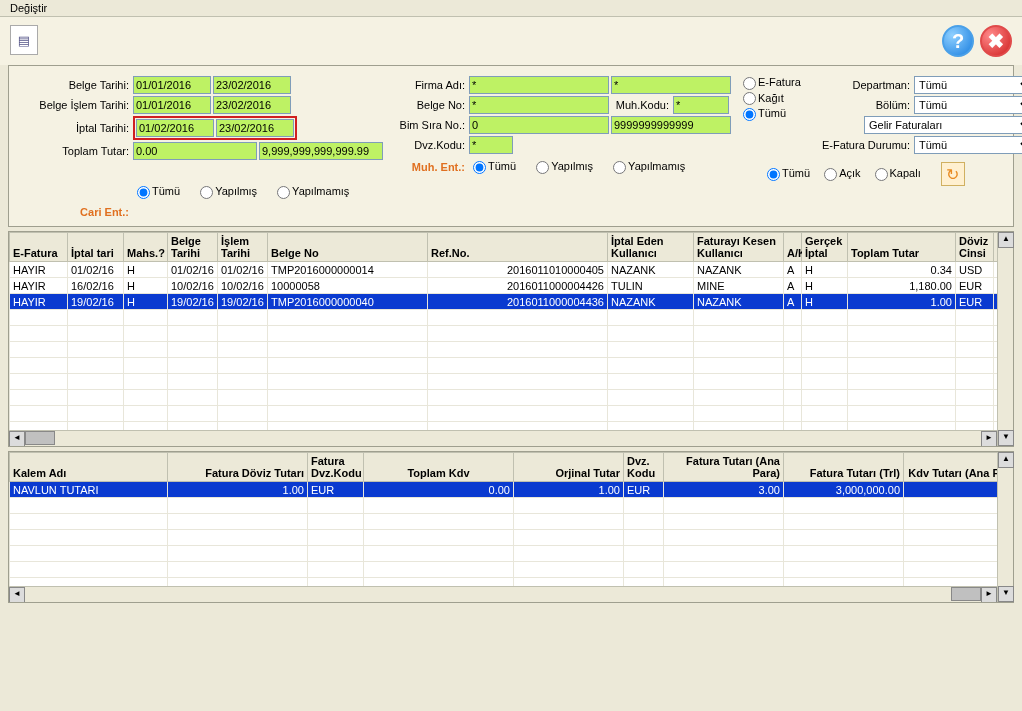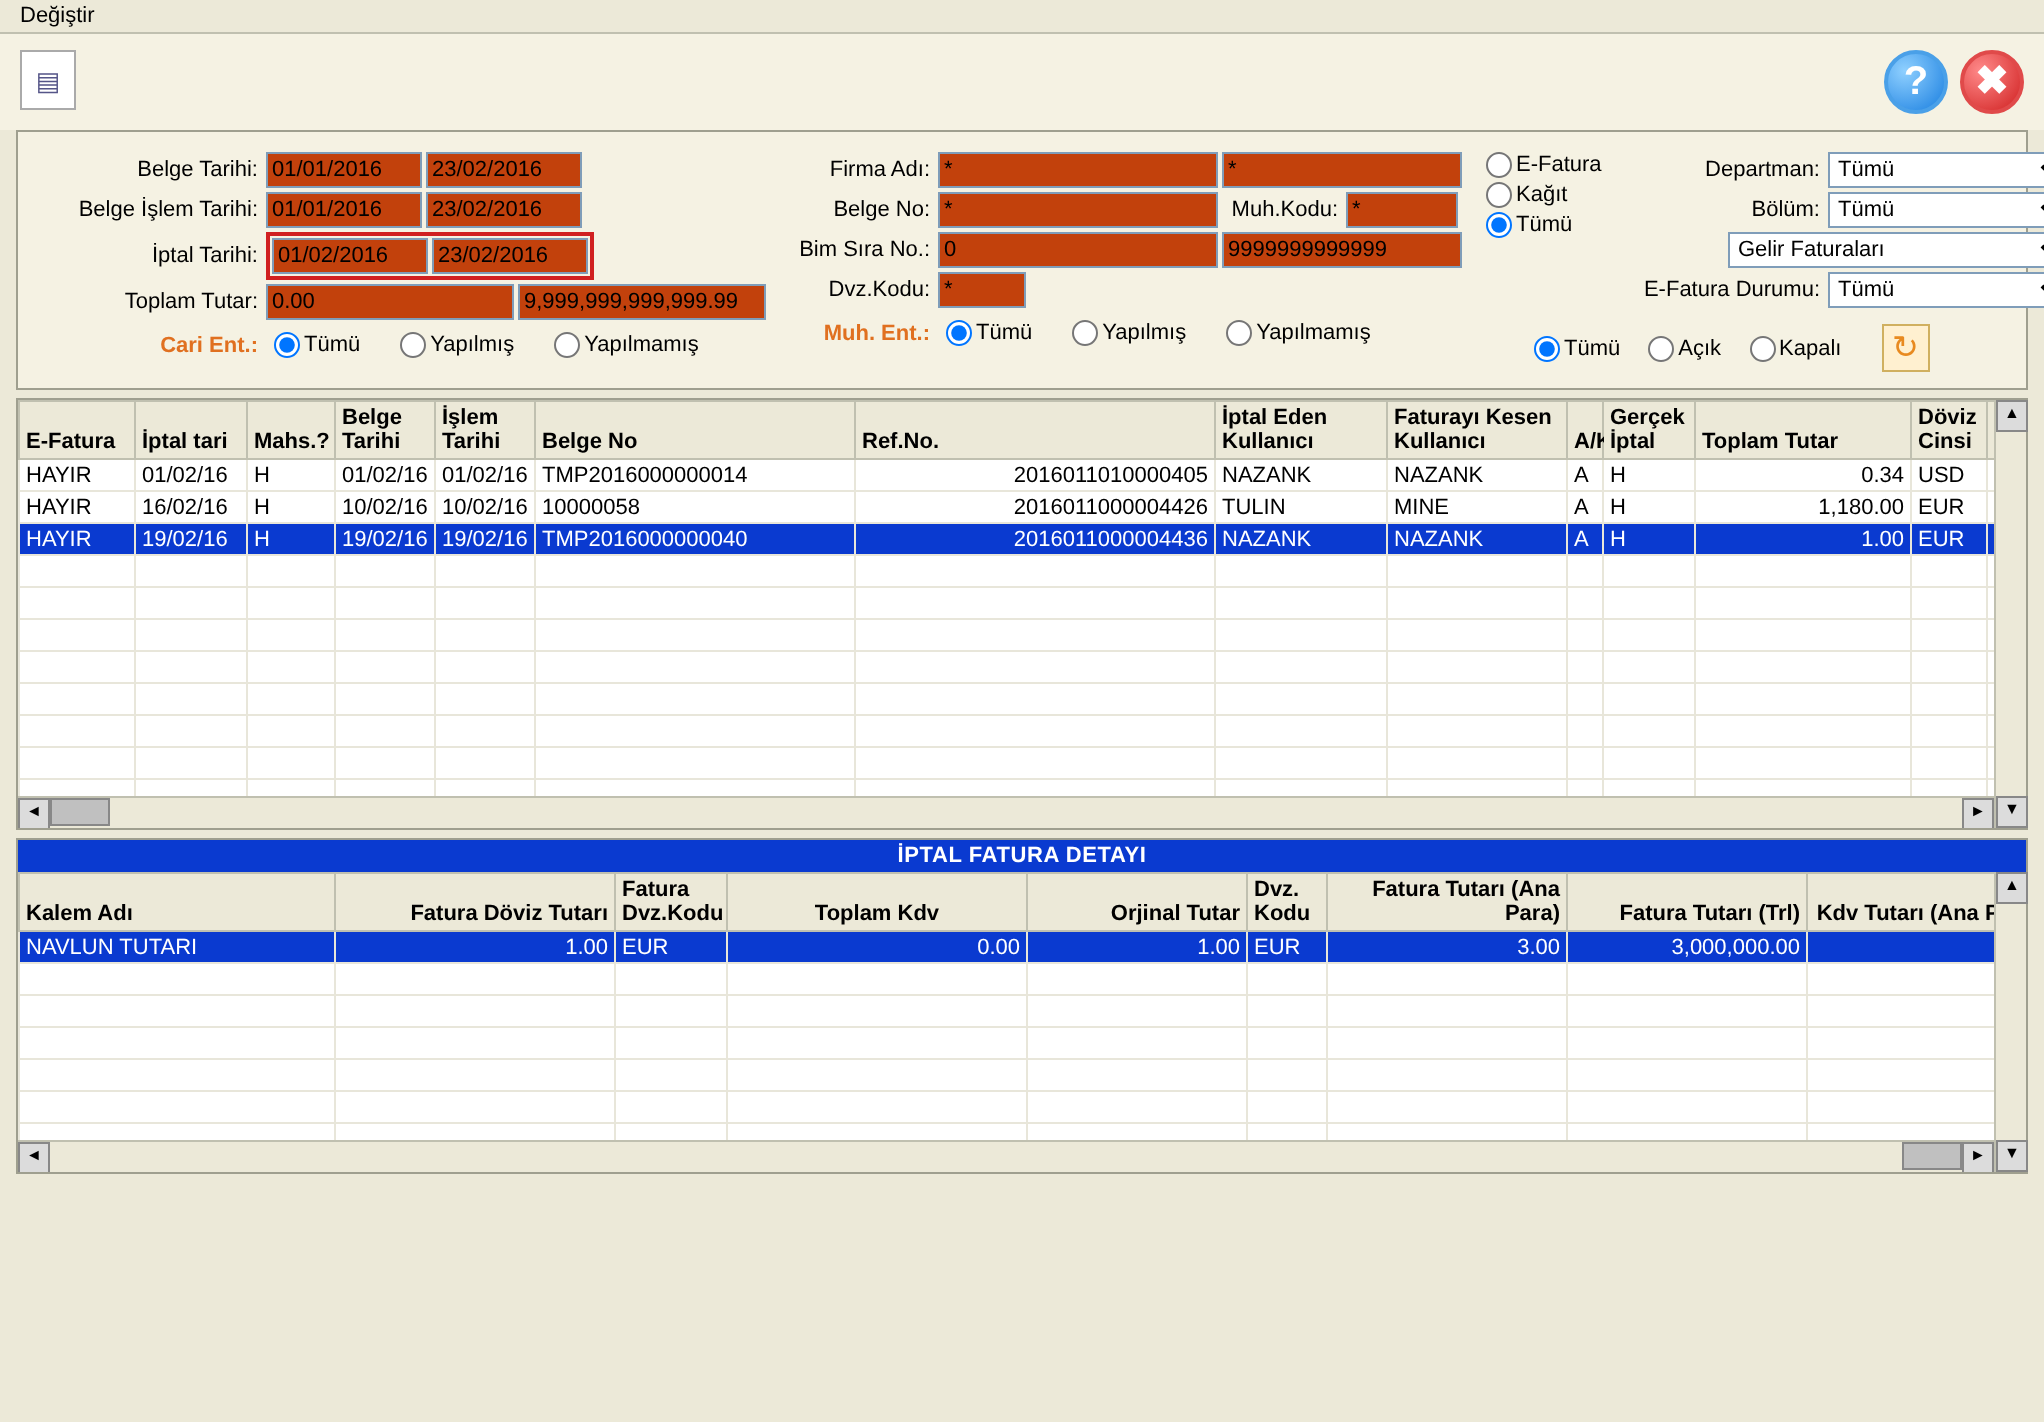--- a/index.html
+++ b/index.html
@@ -16,21 +16,21 @@
   .tb-left { width:28px; height:30px; background:#fff; border:1px solid #aaa; display:flex; align-items:center; justify-content:center; font-size:13px; color:#558;}
   .tb-right { display:flex; gap:6px; }
   .roundbtn { width:32px; height:32px; border-radius:50%; font-size:20px; font-weight:bold; text-align:center; line-height:28px; cursor:pointer; }
   .help { background: radial-gradient(circle at 30% 30%, #8fd0ff, #1a7fe0); color:white; border:2px solid #4aa0e8;}
   .close { background: radial-gradient(circle at 30% 30%, #ff8a8a, #d02020); color:white; border:2px solid #e04a4a;}
   .refresh { width:24px; height:24px; background:#fff0d0; border:1px solid #d0b060; display:flex; align-items:center; justify-content:center; color:#e88a20; font-size:16px;}
   .filterbox { margin:0 8px; border:1px solid #9f9f8f; background:#f5f2e3; padding:10px 6px 6px 6px; position:relative;}
   .row { display:flex; align-items:center; margin-bottom:2px; }
   .lbl { text-align:right; padding-right:4px; }
   .lbl-orange { color:#e07020; font-weight:bold;}
-  input[type=text].field { border:1px solid #7f9db9; background:#c2410c; height:18px; padding:0 2px; font-size:11px; font-family:inherit;}
+  input[type=text].field { border:1px solid #7f9db9; background:#bef264; height:18px; padding:0 2px; font-size:11px; font-family:inherit;}
   .radio { margin:0 2px 0 4px; vertical-align:middle;}
   .redbox { border:2px solid #d02020; padding:1px; display:inline-flex;}
   select.combo { border:1px solid #7f9db9; height:18px; font-size:11px; background:#fff; font-family:inherit;}
   .gridsection { margin:4px 8px; border:1px solid #9f9f8f; background:#fff; }
   .gridtitle { background:#0a3ad0; color:white; font-weight:bold; text-align:center; padding:2px 0; font-size:11px; letter-spacing:.3px;}
   .grid { overflow:auto; position:relative; }
   table.dg { border-collapse:collapse; font-size:11px; width:100%; table-layout:fixed;}
   table.dg th { background:#ece9d8; border:1px solid #c0c0b0; padding:2px 3px; font-weight:bold; text-align:left; position:sticky; top:0; white-space:normal; line-height:1.1; height:28px; vertical-align:bottom;}
   table.dg td { border:1px solid #e8e6da; padding:1px 3px; white-space:nowrap; overflow:hidden; height:16px; background:#fff;}
   tr.selected td { background:#0a3ad0 !important; color:white; }
@@ -79,21 +79,21 @@
             <input type="text" class="field" style="width: 78px;" value="01/02/2016">
             <input type="text" class="field" style="width: 78px; margin-left: 2px;" value="23/02/2016">
           </span>
         </div>
         <div class="row">
           <span class="lbl" style="width:118px;">Toplam Tutar:</span>
           <input type="text" class="field" style="width: 124px;" value="0.00">
           <input type="text" class="field" style="width: 124px; margin-left: 2px;" value="9,999,999,999,999.99">
         </div>
         <div class="row" style="margin-top:6px;">
-          <span class="lbl lbl-orange" style="width:118px;">Cari Ent.:</span>
+          <span class="lbl lbl-orange" style="width:118px;margin-top:40px;">Cari Ent.:</span>
           <label><input type="radio" class="radio" name="cari" checked="" style=""><span>Tümü</span></label>
           <label style="margin-left:16px;"><input type="radio" class="radio" name="cari" style=""><span>Yapılmış</span></label>
           <label style="margin-left:16px;"><input type="radio" class="radio" name="cari" style=""><span>Yapılmamış</span></label>
         </div>
       </div>
 
       <div style="width:370px;">
         <div class="row">
           <span class="lbl" style="width:78px;">Firma Adı:</span>
           <input type="text" class="field" style="width: 140px;" value="*">
@@ -393,21 +393,20 @@
       </div>
       <div class="vscroll">
         <div class="sbtn">▲</div>
           <div style="flex:1"></div>
           <div class="sbtn">▼</div>
       </div>
     </div>
   </div>
 
   <div class="gridsection">
-    <div class="gridtitle">İPTAL FATURA DETAYI</div>
     <div class="gridwrap">
       <div class="gbody">
         <div class="grid" style="height:134px;">
           <table class="dg" id="g2">
             <colgroup>
                 <col style="width:158px">
                 <col style="width:140px">
                 <col style="width:56px">
                 <col style="width:150px">
                 <col style="width:110px">

